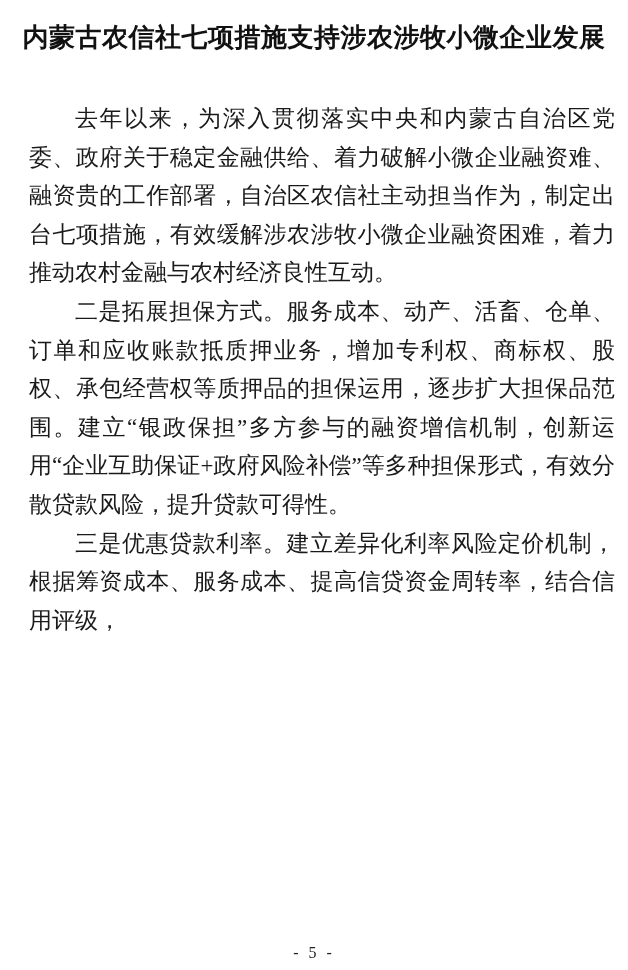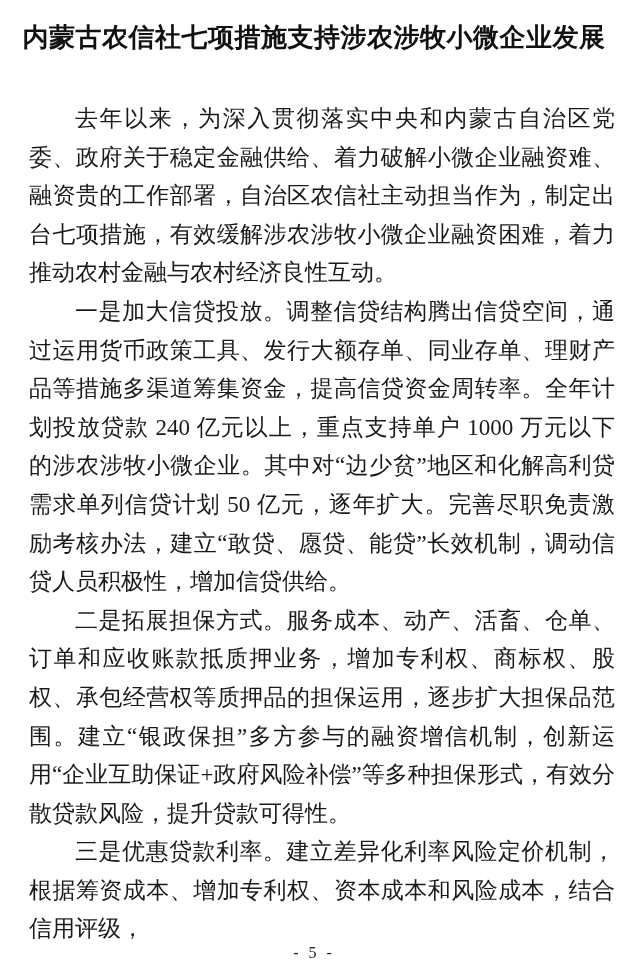--- a/index.html
+++ b/index.html
@@ -57,20 +57,19 @@
   </style>
 </head>
 <body>
 
 <div class="page">
 
   <h1 class="doc-title">内蒙古农信社七项措施支持涉农涉牧小微企业发展</h1>
 
   <div class="doc-body">
     <p>去年以来，为深入贯彻落实中央和内蒙古自治区党委、政府关于稳定金融供给、着力破解小微企业融资难、融资贵的工作部署，自治区农信社主动担当作为，制定出台七项措施，有效缓解涉农涉牧小微企业融资困难，着力推动农村金融与农村经济良性互动。</p>
-    <p>一是加大信贷投放。调整信贷结构腾出信贷空间，通过运用货币政策工具、发行大额存单、同业存单、理财产品等措施多渠道筹集资金，提高信贷资金周转率。全年计划投放贷款 240 亿元以上，重点支持单户 1000 万元以下的涉农涉牧小微企业。其中对“边少贫”地区和化解高利贷需求单列信贷计划 50 亿元，逐年扩大。完善尽职免责激励考核办法，建立“敢贷、愿贷、能贷”长效机制，调动信贷人员积极性，增加信贷供给。</p>
     <p>二是拓展担保方式。服务成本、动产、活畜、仓单、订单和应收账款抵质押业务，增加专利权、商标权、股权、承包经营权等质押品的担保运用，逐步扩大担保品范围。建立“银政保担”多方参与的融资增信机制，创新运用“企业互助保证+政府风险补偿”等多种担保形式，有效分散贷款风险，提升贷款可得性。</p>
-    <p>三是优惠贷款利率。建立差异化利率风险定价机制，根据筹资成本、增加专利权、资本成本和风险成本，结合信用评级，</p>
+    <p>三是优惠贷款利率。建立差异化利率风险定价机制，根据筹资成本、服务成本、提高信贷资金周转率，结合信用评级，</p>
   </div>
 
   <div class="page-footer">- 5 -</div>
 
 </div>
 
 </body></html>

